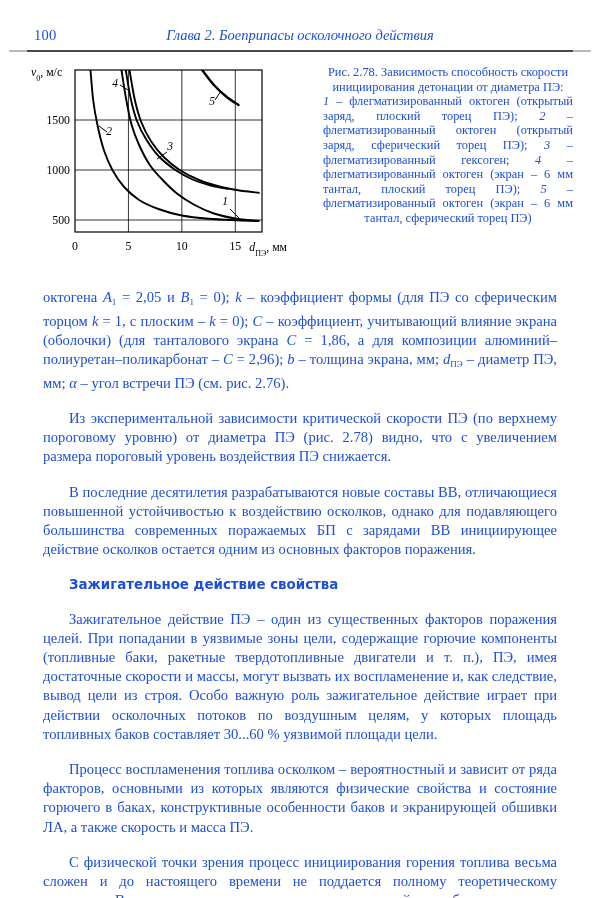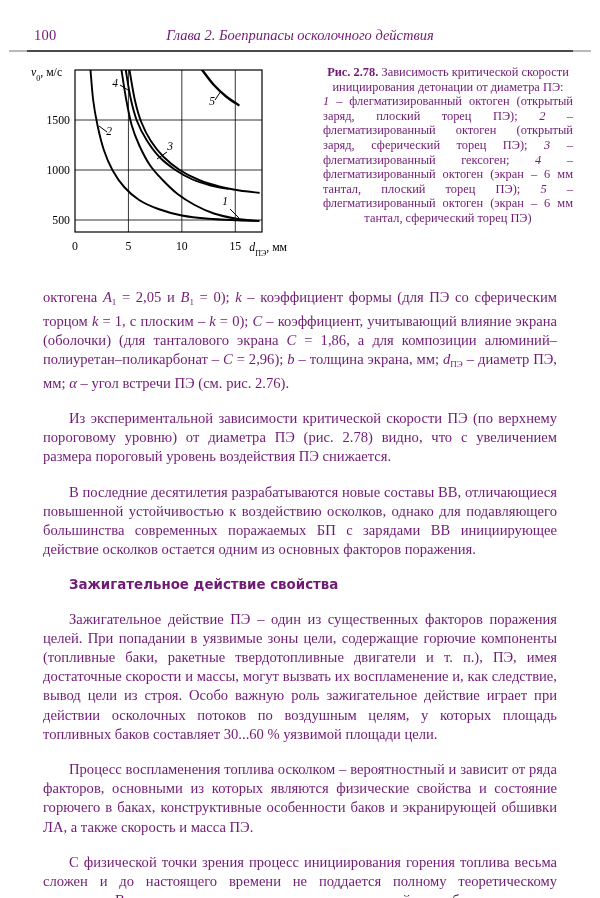--- a/index.html
+++ b/index.html
@@ -7,21 +7,21 @@
     padding: 0;
     background: #ffffff;
   }
   .page {
     position: relative;
     width: 600px;
     height: 898px;
     background: #ffffff;
     overflow: hidden;
     font-family: "Liberation Serif", serif;
-    color: #701a75;
+    color: #1d4ed8;
   }
 
   
   .header {
     position: absolute;
     left: 34px;
     top: 26px;
     width: 532px;
     height: 20px;
   }
@@ -85,21 +85,21 @@
     left: 296px;
     top: 3px;
     width: 250px;
     font-size: 12.4px;
     line-height: 14.6px;
     text-align: justify;
   }
   .caption .cap-head {
     text-align: center;
   }
-  .caption b { font-weight: bold; }
+  .caption b { font-weight: normal; }
   .caption i { font-style: italic; }
   .caption .cap-legend {
     margin-top: 0px;
     text-align: justify;
     text-align-last: center;
   }
 
   
   .body {
     position: absolute;
@@ -184,21 +184,21 @@
           <text x="101.42857142857142" y="188" font-family="&quot;Liberation Serif&quot;, serif" font-size="11.8" fill="#000" text-anchor="middle">5</text>
           <text x="154.85714285714283" y="188" font-family="&quot;Liberation Serif&quot;, serif" font-size="11.8" fill="#000" text-anchor="middle">10</text>
           <text x="208.28571428571428" y="188" font-family="&quot;Liberation Serif&quot;, serif" font-size="11.8" fill="#000" text-anchor="middle">15</text>
           <text x="4" y="14" font-family="&quot;Liberation Serif&quot;, serif" font-size="11.8" fill="#000"><tspan font-style="italic">v</tspan><tspan baseline-shift="sub" font-size="8">0</tspan><tspan>, м/с</tspan></text>
           <text x="222.28571428571428" y="189" font-family="&quot;Liberation Serif&quot;, serif" font-size="11.8" fill="#000"><tspan font-style="italic">d</tspan><tspan baseline-shift="sub" font-size="8">ПЭ</tspan><tspan>, мм</tspan></text>
         </svg>
     </div>
 
     <div class="caption">
       <div class="cap-head">
-        <b>Рис. 2.78.</b><span> Зависимость критической скорости инициирования детонации от диаметра ПЭ:</span>
+        <b>Рис. 2.78.</b><span> Зависимость способность скорости инициирования детонации от диаметра ПЭ:</span>
       </div>
       <div class="cap-legend" id="caption-legend"><i>1</i><span> – флегматизированный октоген (открытый заряд, плоский торец ПЭ); </span><i>2</i><span> – флегматизированный октоген (открытый заряд, сферический торец ПЭ); </span><i>3</i><span> – флегматизированный гексоген; </span><i>4</i><span> – флегматизированный октоген (экран – 6 мм тантал, плоский торец ПЭ); </span><i>5</i><span> – флегматизированный октоген (экран – 6 мм тантал, сферический торец ПЭ)</span></div>
     </div>
 
   </div>
 
   <div class="body">
     <div id="body-para-block-1">
         <p class="noindent"><span>октогена </span><span class="it">A</span><sub>1</sub><span> = 2,05 и </span><span class="it">B</span><sub>1</sub><span> = 0); </span><span class="it">k</span><span> – коэффициент формы (для ПЭ со сферическим торцом </span><span class="it">k</span><span> = 1, с плоским – </span><span class="it">k</span><span> = 0); </span><span class="it">C</span><span> – коэффициент, учитывающий влияние экрана (оболочки) (для танталового экрана </span><span class="it">C</span><span> = 1,86, а для композиции алюминий–полиуретан–поликарбонат – </span><span class="it">C</span><span> = 2,96); </span><span class="it">b</span><span> – толщина экрана, мм; </span><span class="it">d</span><sub>ПЭ</sub><span> – диаметр ПЭ, мм; </span><span class="it">α</span><span> – угол встречи ПЭ (см. рис. 2.76).</span></p>
         <p>Из экспериментальной зависимости критической скорости ПЭ (по верхнему пороговому уровню) от диаметра ПЭ (рис. 2.78) видно, что с увеличением размера пороговый уровень воздействия ПЭ снижается.</p>

